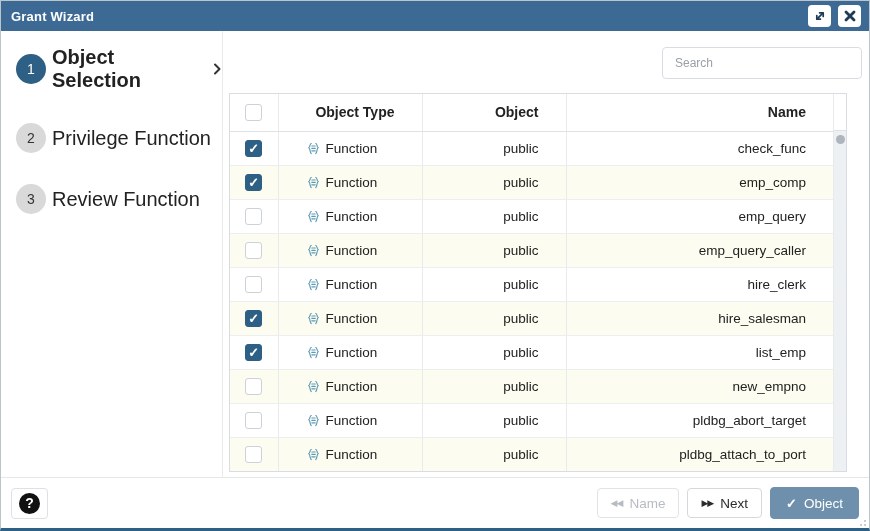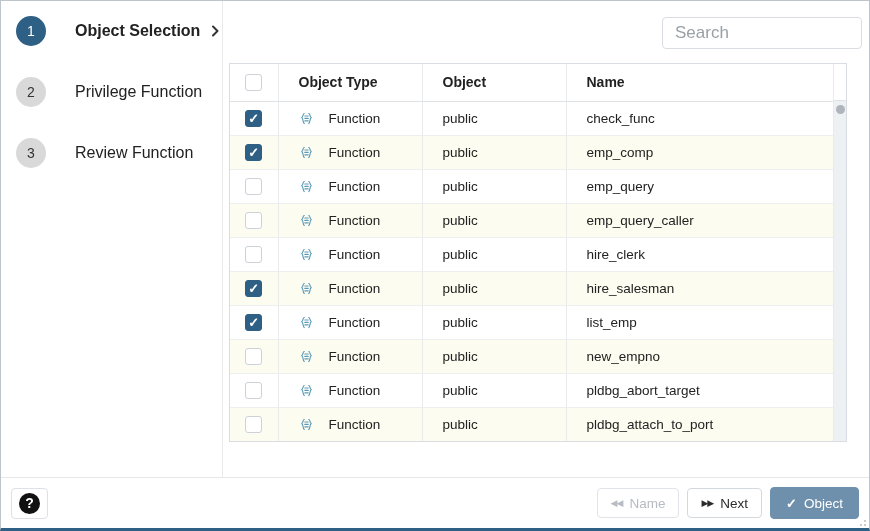--- a/index.html
+++ b/index.html
@@ -42,43 +42,43 @@
     padding: 15px 0 0 15px;
   }
   .step { display: flex; align-items: center; margin-bottom: 31px; cursor: pointer; }
   .step-circle {
     width: 30px; height: 30px; border-radius: 50%;
     background: #d9d9d9; color: #333;
     font-size: 14px; display: flex; align-items: center; justify-content: center;
     flex: 0 0 30px;
   }
   .step.active .step-circle { background: var(--accent, #2e5f85); color: #fff; }
-  .step-label { margin-left: 29px; font-size: 16px; color: #222; }
+  .step-label { margin-left: 6px; font-size: 20px; color: #222; }
   .step.active .step-label { font-weight: 600; }
   .step-chevron { margin-left: 10px; display: flex; align-items: center; }
 
   
   .main { flex: 1; padding: 16px 7px 0 6px; display: flex; flex-direction: column; min-width: 0; }
   .search-row { display: flex; justify-content: flex-end; margin-bottom: 14px; }
   .search-input {
     width: 200px; height: 30px;
     border: 1px solid #d9dde2; border-radius: 4px;
-    padding: 15px 12px; font-size: 17px; color: #333;
+    padding: 15px 12px; font-size: 12px; color: #333;
     font-family: "Liberation Sans", sans-serif;
     outline: none;
   }
   .search-input::placeholder { color: #9aa0a6; }
 
   
   .table-wrap { display: flex; margin-right: 15px; border: 1px solid #d9dde1; background: #fff; }
   table { border-collapse: collapse; table-layout: fixed; flex: 1; }
   col.c-check { width: 48px; } col.c-type { width: 144px; } col.c-schema { width: 144px; }
   th, td {
-    font-size: 13.5px; color: #222; text-align: left;
-    padding: 0 20px; border-right: 1px solid #e8eaec;
+    font-size: 13.5px; color: #222; text-align: right;
+    padding: 0 27px; border-right: 1px solid #e8eaec;
     white-space: nowrap; overflow: hidden;
   }
   th:last-child, td:last-child { border-right: none; margin-left: 24px; }
   thead th { height: 37px; font-weight: 600; font-size: 14px; border-bottom: 1px solid #dfe2e5; }
   tbody td { height: 34px; border-bottom: 1px solid #eceeef; }
   tbody tr:last-child td { border-bottom: none; }
   tbody tr.alt td { background: #fdfcf0; }
   .cell-center { text-align: center; padding: 0; }
 
   
@@ -87,21 +87,21 @@
     background: #fff; border: 1px solid #ccd2d8; border-radius: 3px;
     position: relative; cursor: pointer;
   }
   .cb.checked { background: var(--accent, #2e5f85); border-color: var(--accent, #2e5f85); }
   .cb.checked::after {
     content: "✓"; position: absolute; inset: 0;
     color: #fff; font-size: 13px; font-weight: bold;
     display: flex; align-items: center; justify-content: center;
   }
 
-  .type-cell-inner { display: flex; align-items: center; gap: 15px; }
+  .type-cell-inner { display: flex; align-items: center; gap: 5px; }
   .fn-icon { color: var(--function-icon, #5b9ab5); flex: 0 0 auto; display: flex; }
 
   
   .vscroll { flex: 0 0 13px; display: flex; flex-direction: column; border-left: 1px solid #e8eaec; }
   .vscroll-head { height: 37px; background: #fff; border-bottom: 1px solid #dfe2e5; }
   .vscroll-track { flex: 1; background: #eef1f4; position: relative; }
   .vscroll-thumb {
     position: absolute; top: 4px; left: 2px;
     width: 9px; height: 9px; border-radius: 50%;
     background: #aeb5bc; cursor: pointer;
@@ -143,20 +143,41 @@
   .grip i { position: absolute; width: 2px; height: 2px; background: #b9bec4; border-radius: 50%; }
   .grip i:nth-child(1) { right: 0; bottom: 0; }
   .grip i:nth-child(2) { right: 0; bottom: 4px; }
   .grip i:nth-child(3) { right: 4px; bottom: 0; }
 </style>
 </head>
 <body>
 
 <div class="dialog">
 
+  <div class="titlebar">
+    <span class="title">Grant Wizard</span>
+    <span class="spacer"></span>
+    <button class="tb-btn">
+      <span style="display:flex">
+        <svg width="14" height="14" viewBox="0 0 14 14" fill="none" stroke="#1e3a56" stroke-width="1.7" stroke-linecap="round" stroke-linejoin="round">
+          <path d="M4.2 9.8 L9.8 4.2"></path>
+            <path d="M6.6 3.8 H10.2 V7.4"></path>
+            <path d="M7.4 10.2 H3.8 V6.6"></path>
+        </svg>
+      </span>
+    </button>
+    <button class="tb-btn">
+      <span style="display:flex">
+        <svg width="12" height="12" viewBox="0 0 12 12" fill="none" stroke="#1e3a56" stroke-width="2.8" stroke-linecap="round">
+          <path d="M2 2 L10 10"></path>
+            <path d="M10 2 L2 10"></path>
+        </svg>
+      </span>
+    </button>
+  </div>
 
   <div class="body">
 
     <div class="steps">
         <div class="step active">
     <span class="step-circle">1</span>
     <span class="step-label">Object Selection</span>
     <span class="step-chevron">
       <svg width="10" height="12" viewBox="0 0 10 12" fill="none" stroke="#333" stroke-width="2" stroke-linecap="round" stroke-linejoin="round">
         <path d="M3 1.5 L7.5 6 L3 10.5"></path>

